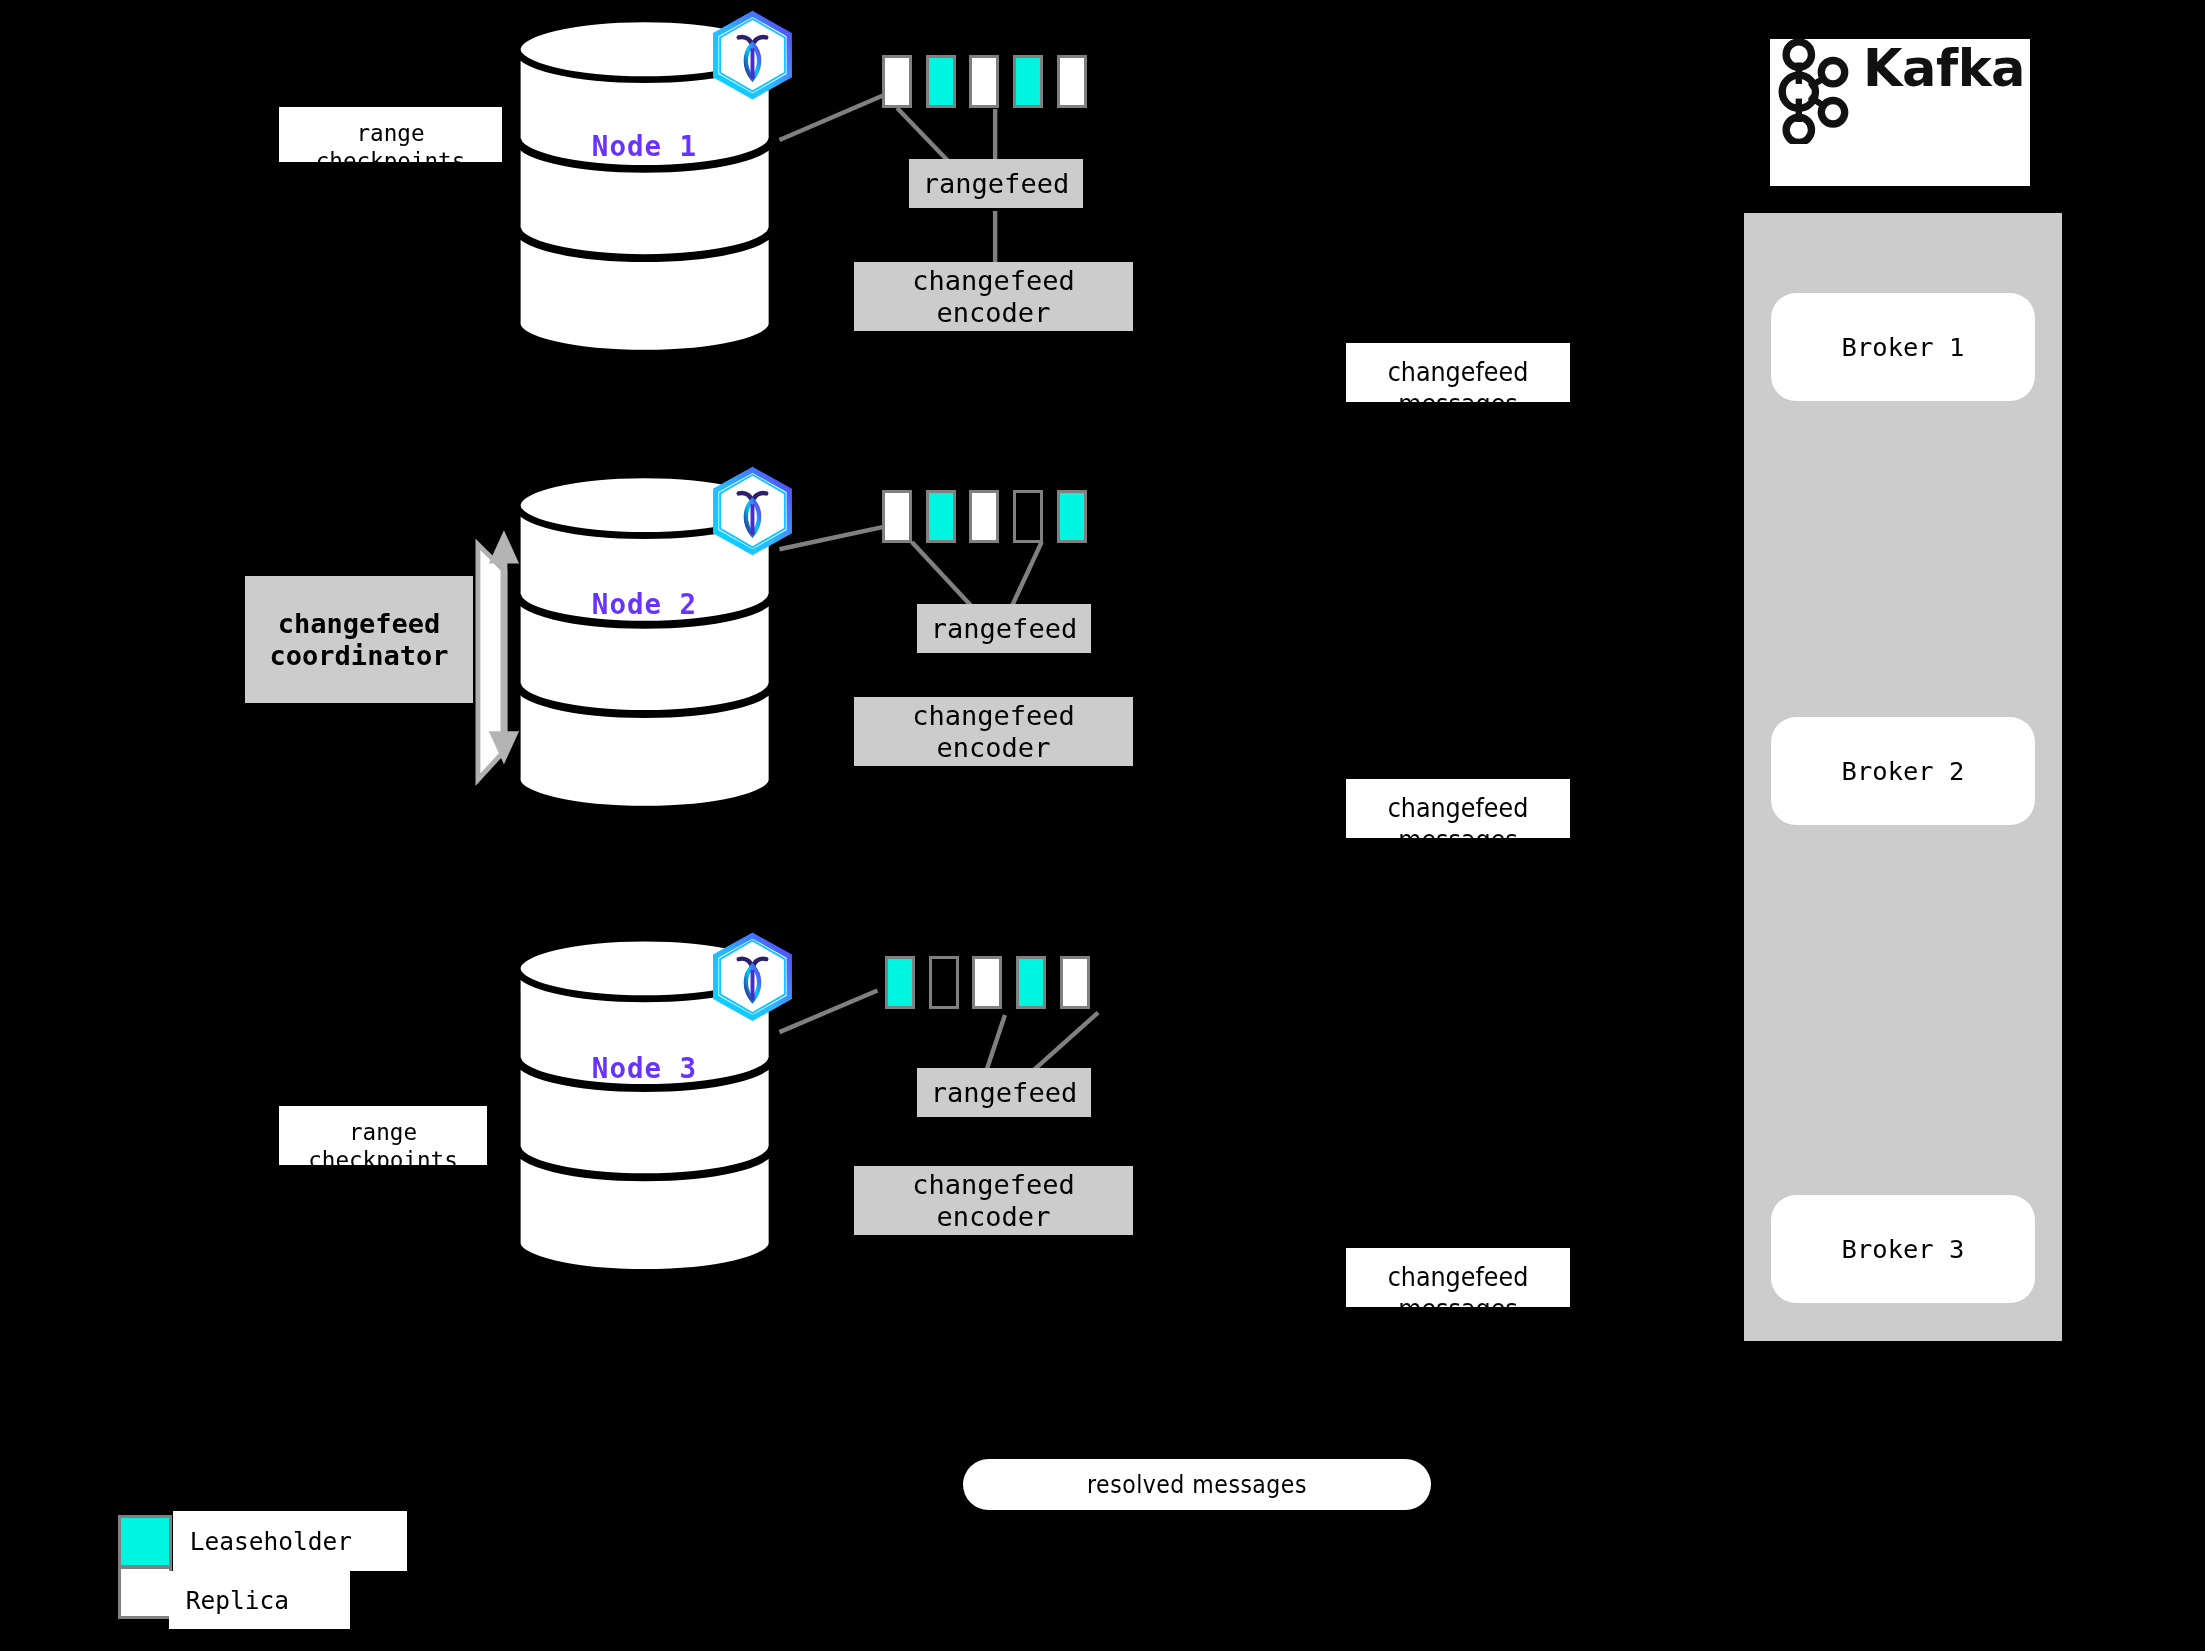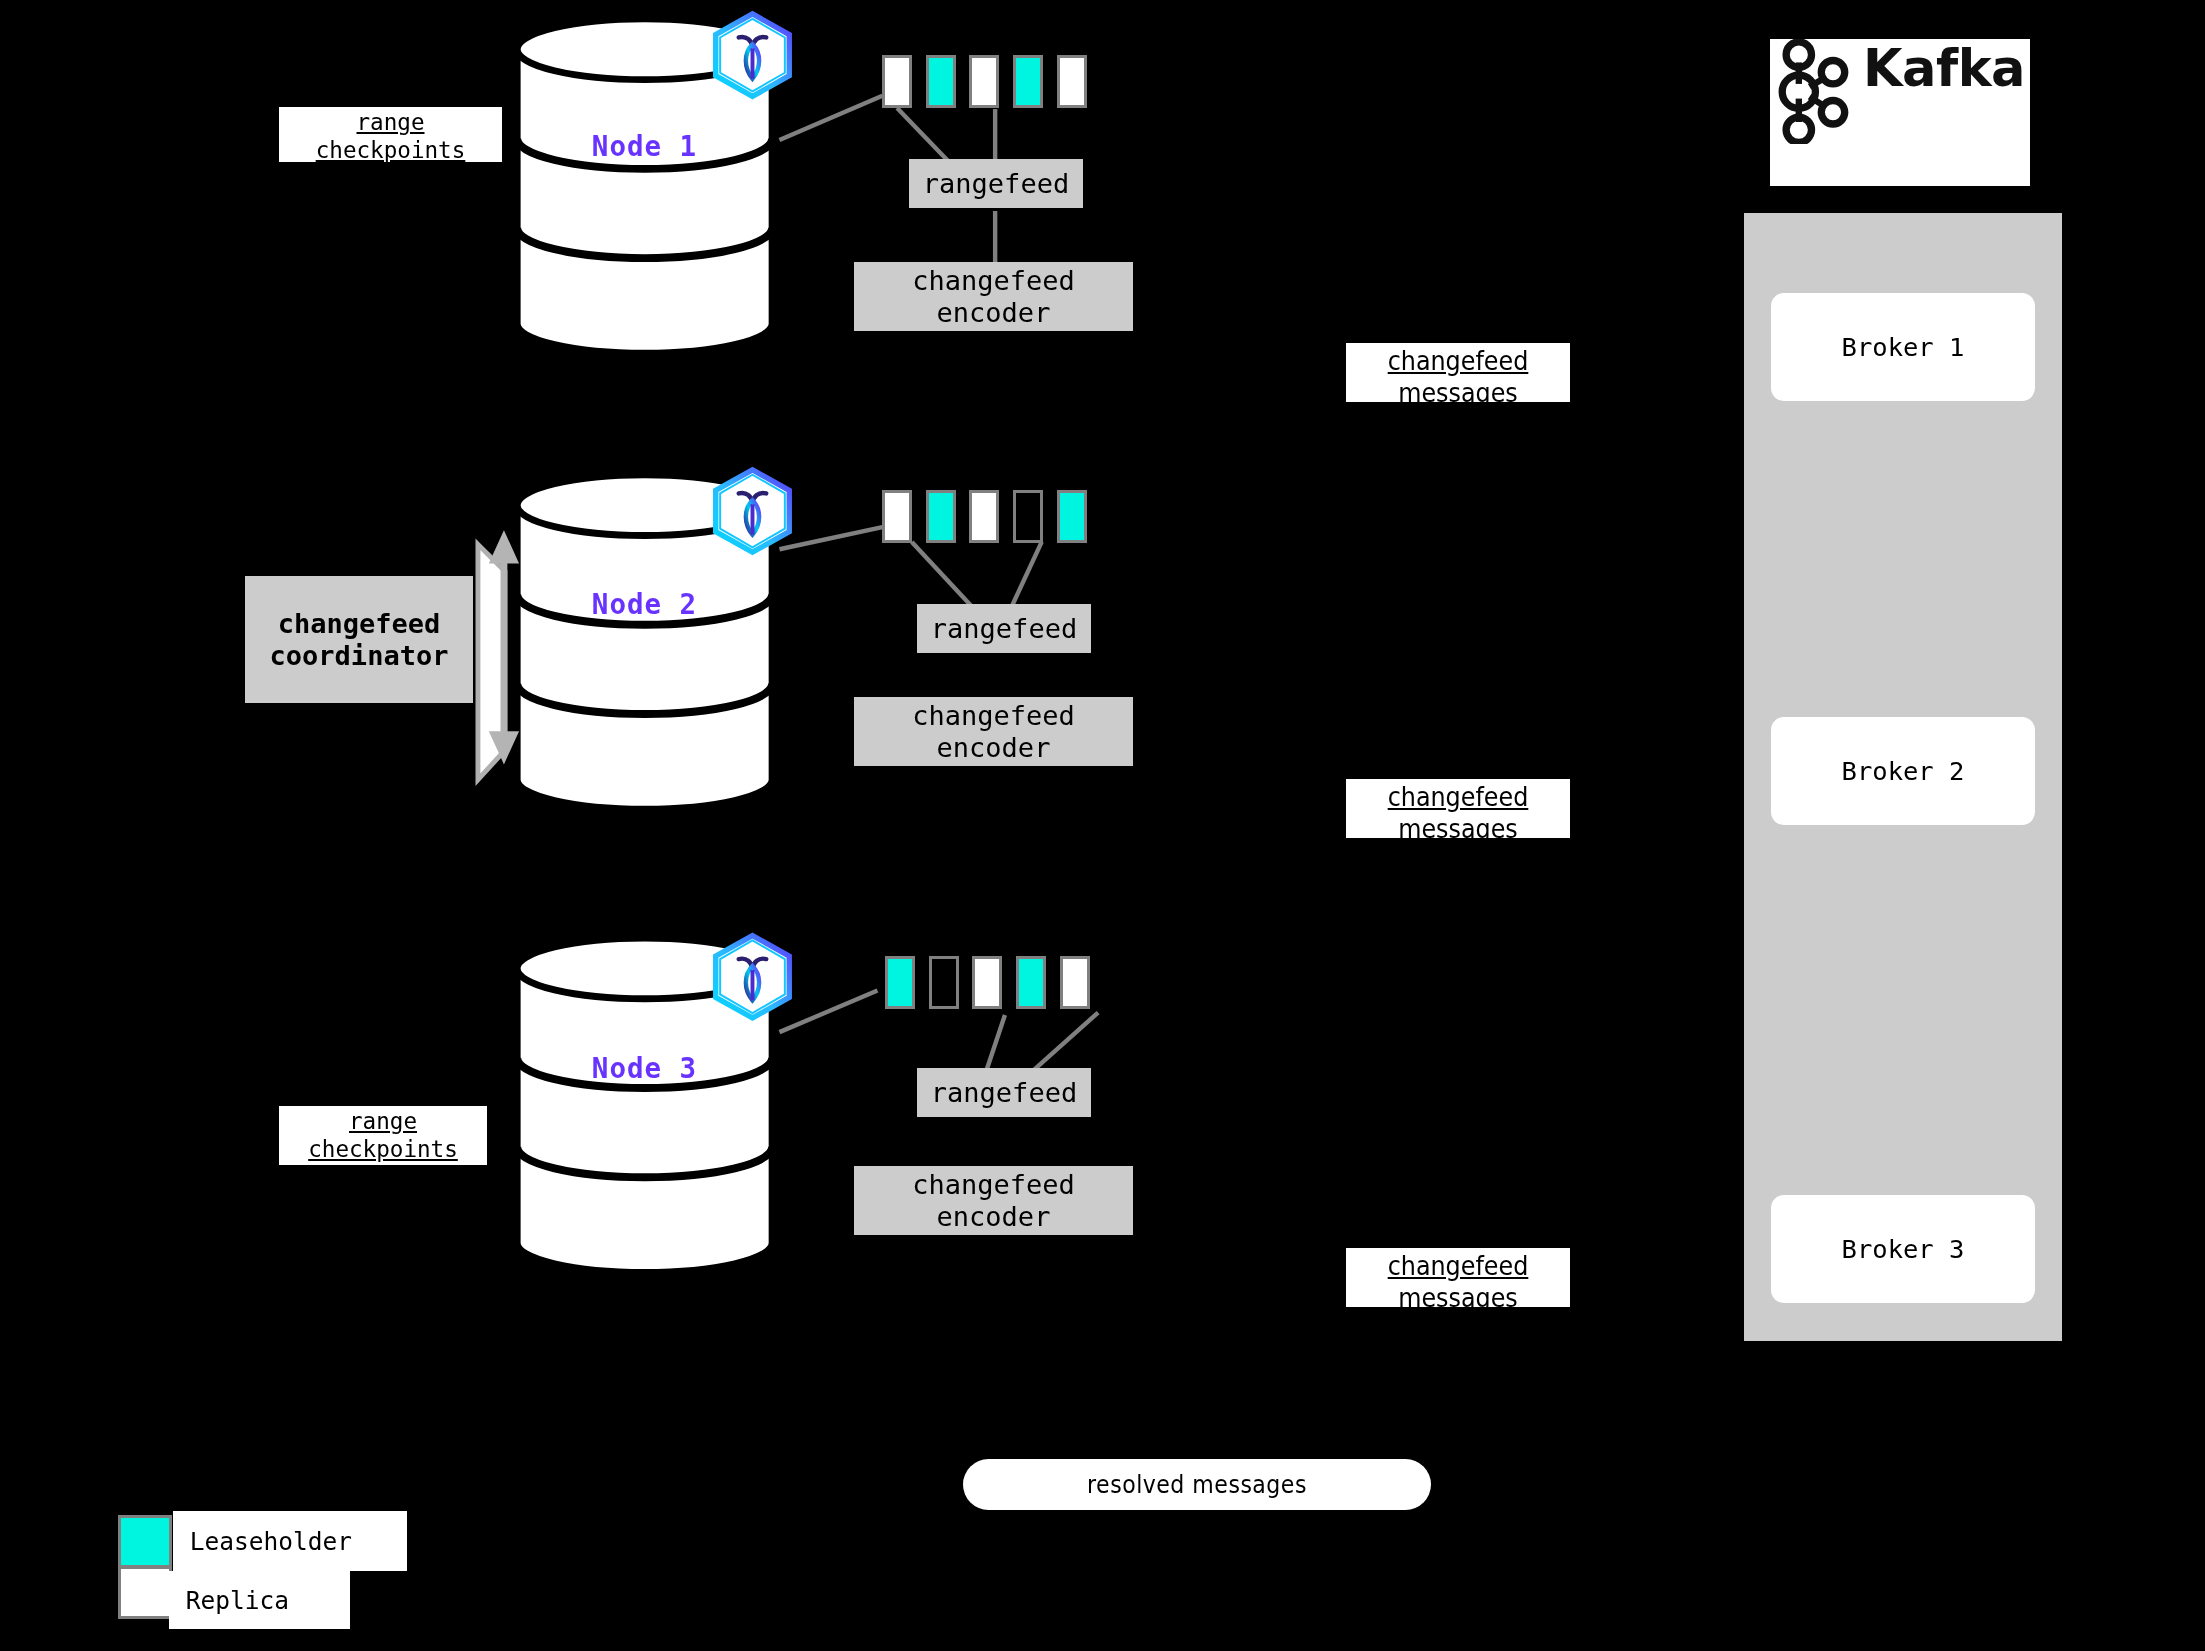--- a/index.html
+++ b/index.html
@@ -46,39 +46,39 @@
 
   
   .wlabel{
     position:absolute;background:#ffffff;color:#000000;
     text-align:center;line-height:1.22;
     font-family:"DejaVu Sans Mono", monospace;
     font-size:22.6px;
     white-space:pre-line;
     overflow:visible;
     display:flex;align-items:flex-start;justify-content:center;
-    padding-top:2px;box-sizing:border-box;text-decoration:underline;
+    padding-top:13px;box-sizing:border-box;
   }
   .wlabel.cond{
     font-family:"DejaVu Sans Condensed","DejaVu Sans", sans-serif;
     font-stretch:condensed;
   }
 
   
   #kafka-logo-card{
     position:absolute;background:#ffffff;
     display:flex;align-items:flex-start;justify-content:center;gap:14px;
   }
   #kafka-wordmark{
     font-family:"DejaVu Sans", sans-serif;
     font-weight:bold;font-size:51px;color:#111111;letter-spacing:-0.5px;
   }
   #kafka-panel{position:absolute;background:#cccccc;}
   .broker{
-    position:absolute;background:#ffffff;border-radius:13px;
+    position:absolute;background:#ffffff;border-radius:25px;
     display:flex;align-items:center;justify-content:center;
     font-family:"DejaVu Sans Mono", monospace;
     font-size:25.5px;color:#000000;
   }
 
   
   #resolved-pill{
     position:absolute;background:#ffffff;border-radius:39px;
     display:flex;align-items:center;justify-content:center;
     font-family:"DejaVu Sans Condensed","DejaVu Sans", sans-serif;

